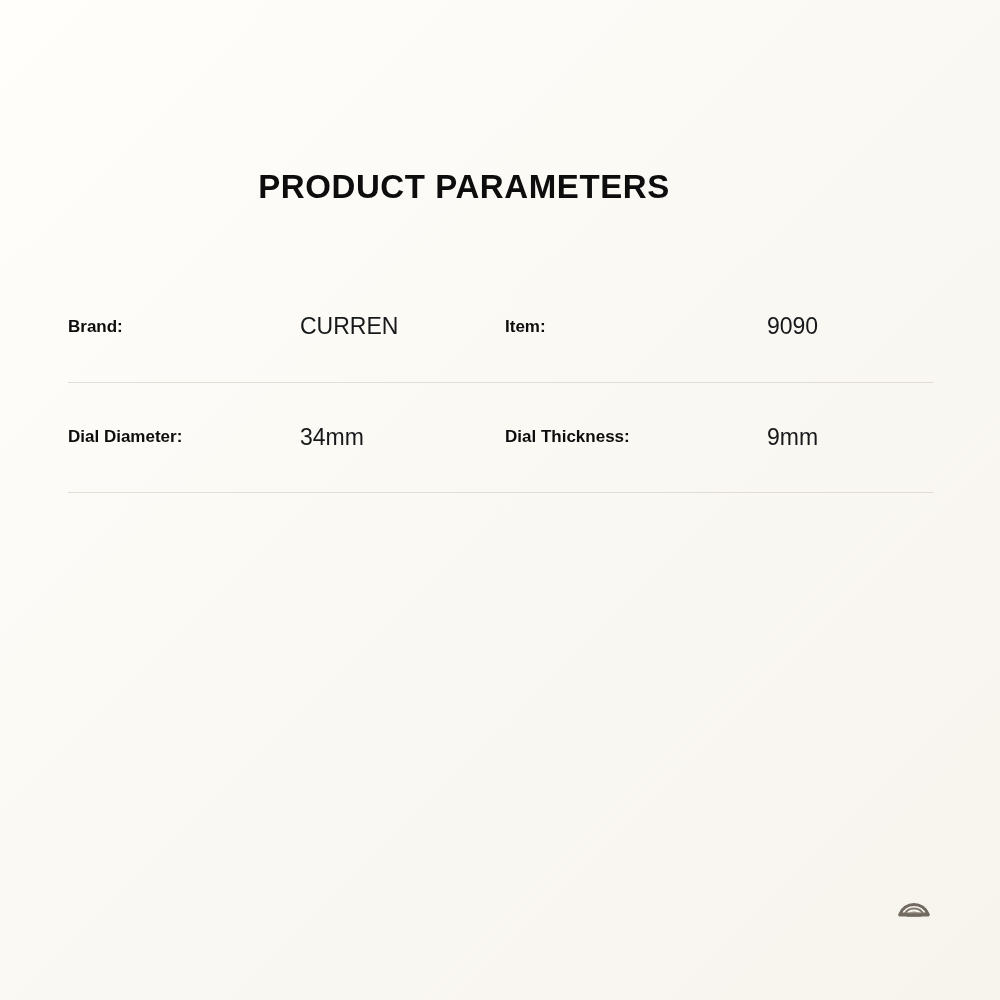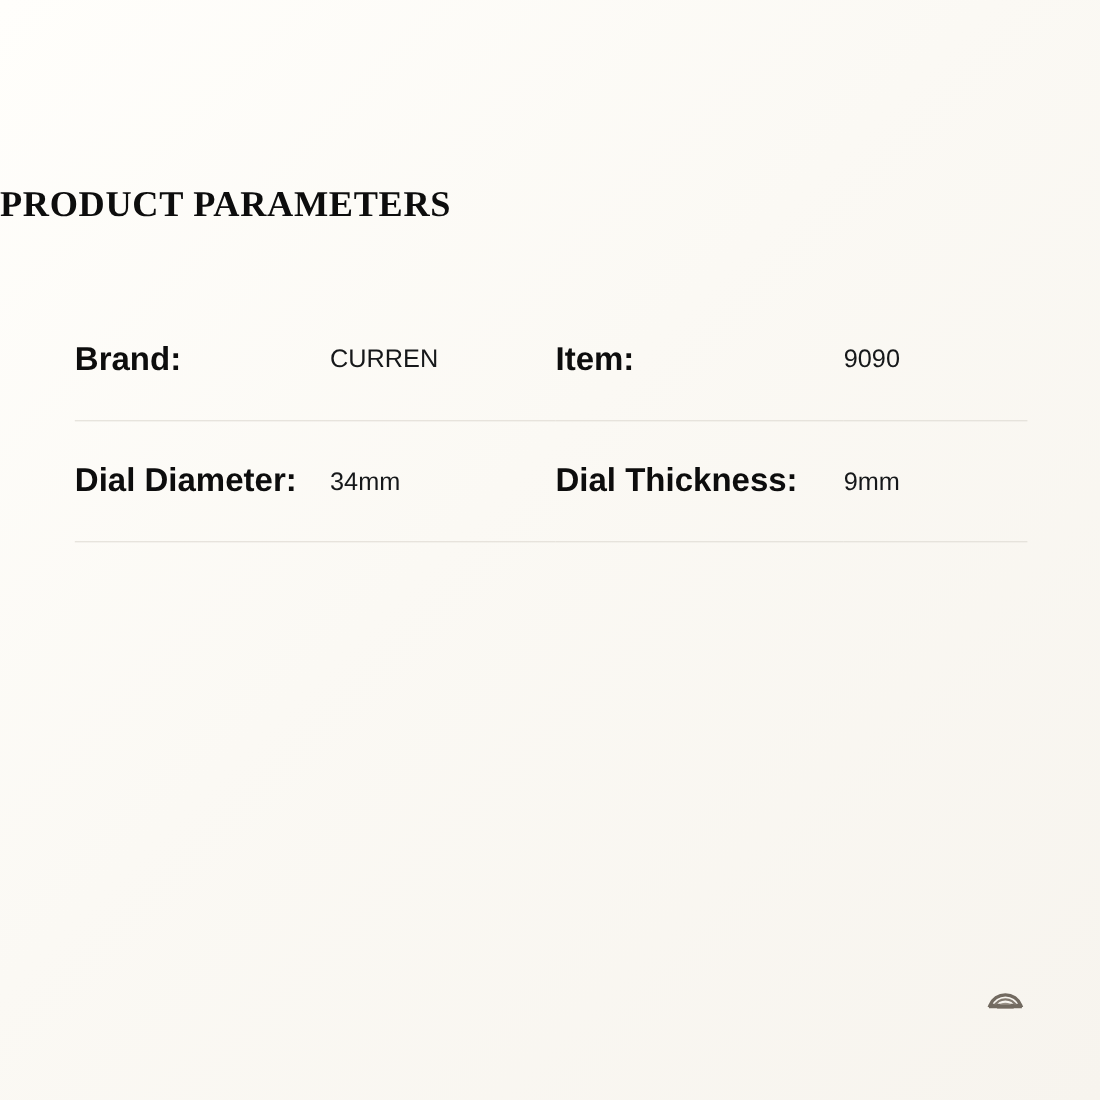--- a/index.html
+++ b/index.html
@@ -19,46 +19,46 @@
     width: 1000px;
     height: 1000px;
     background: linear-gradient(135deg, #fffefb 0%, #fbf9f4 45%, #f7f4ee 100%);
     box-sizing: border-box;
   }
   .title {
     position: absolute;
     top: 168px;
     left: 0;
     width: 928px;
+    text-align: center;
     font-size: 33px;
     font-weight: bold;
     letter-spacing: 0.6px;
     color: #0d0d0d;
-    font-family: Liberation Serif, serif;
   }
   .spec-table {
     position: absolute;
     top: 272px;
     left: 68px;
     width: 866px;
     border-collapse: collapse;
   }
   .spec-table tr {
     height: 110px;
   }
   .spec-table td {
     border-bottom: 1px solid #e2ded6;
     vertical-align: middle;
     padding: 0;
   }
   .spec-table tr:last-child td {
     border-bottom: 1px solid #e2ded6;
   }
   .label {
-    font-size: 30px;
+    font-size: 17px;
     font-weight: bold;
     color: #0d0d0d;
     white-space: nowrap;
   }
   .value {
     font-size: 23px;
     font-weight: normal;
     color: #16181a;
     white-space: nowrap;
   }

